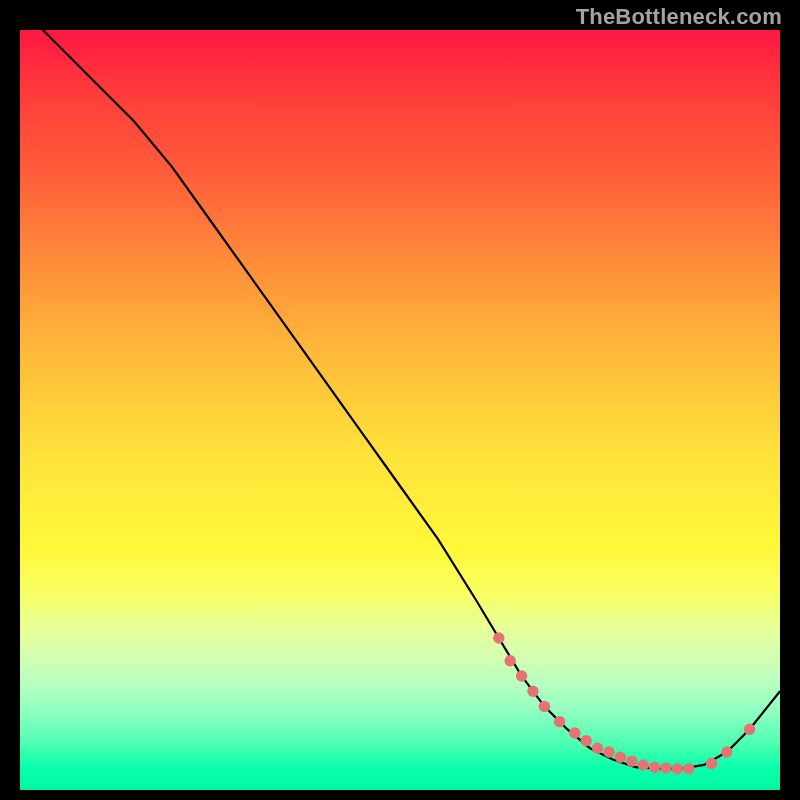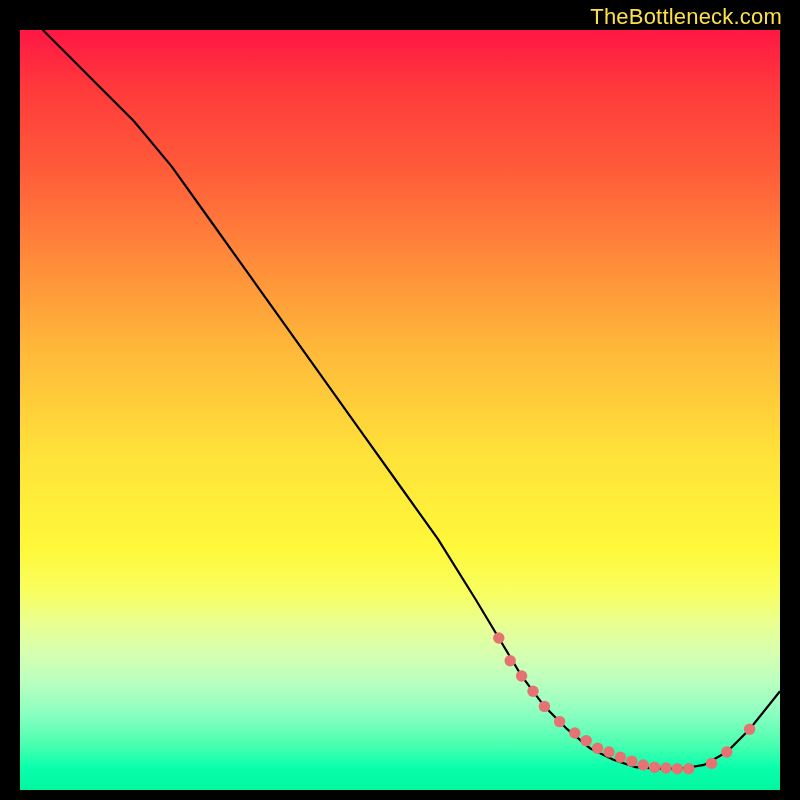--- a/index.html
+++ b/index.html
@@ -8,23 +8,23 @@
     height: 800px;
     background: #000;
     position: relative;
     font-family: Arial, Helvetica, sans-serif;
     overflow: hidden;
   }
   .attribution {
     position: absolute;
     top: 4px;
     right: 18px;
-    color: #fde047;
+    color: #a3a3a3;
     font-size: 22px;
-    font-weight: 400;
+    font-weight: 700;
     letter-spacing: 0.2px;
     z-index: 10;
   }
   .plot-area {
     position: absolute;
     left: 20px;
     top: 30px;
     width: 760px;
     height: 760px;
     background: linear-gradient(to bottom,

